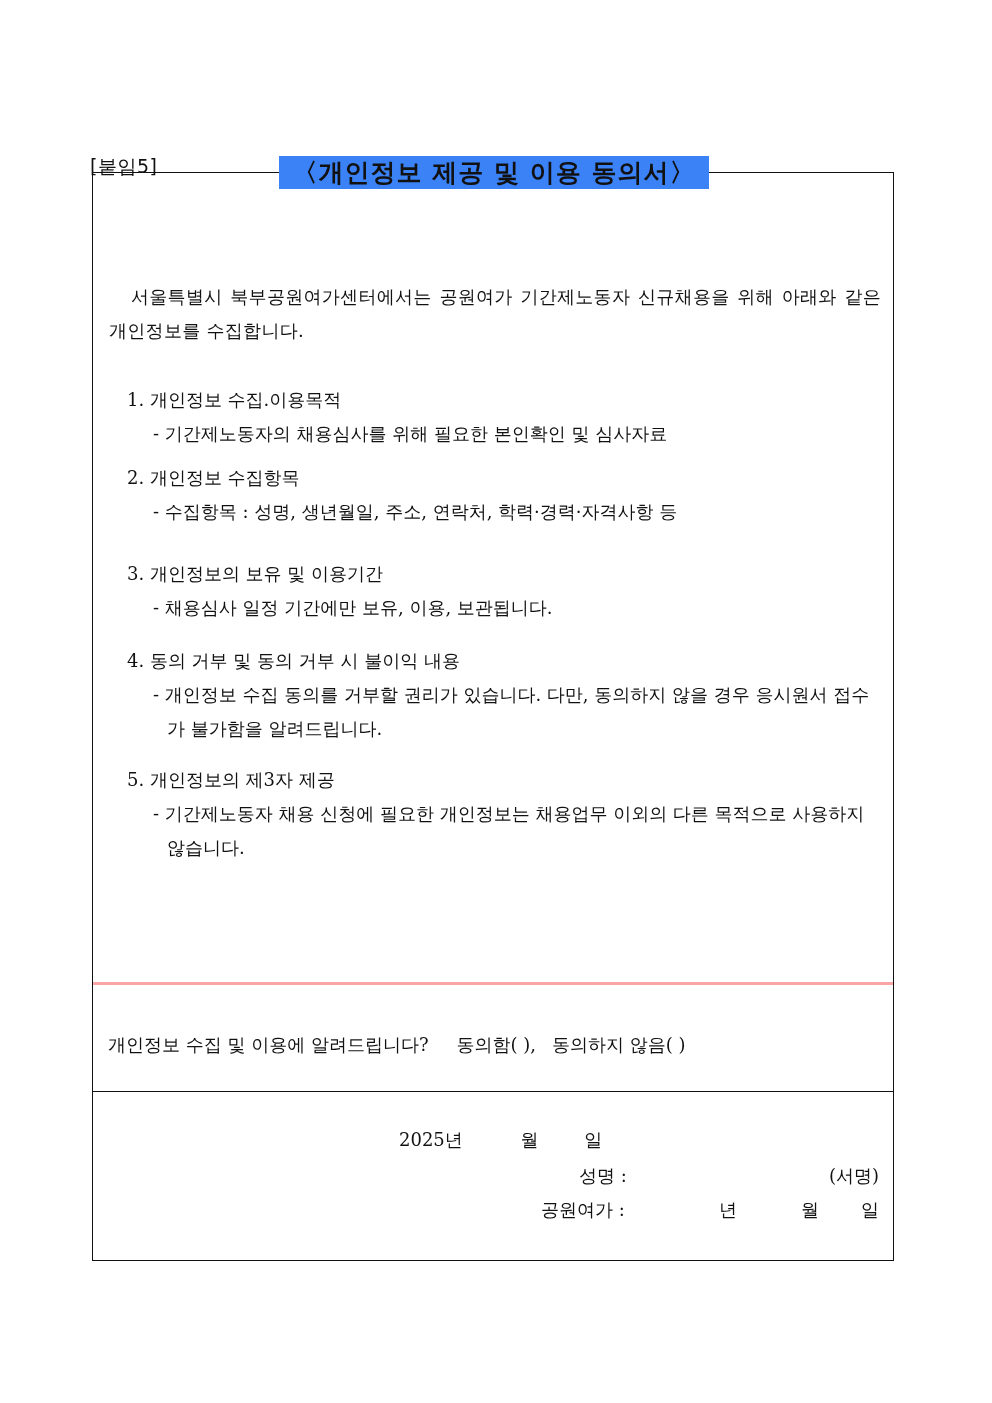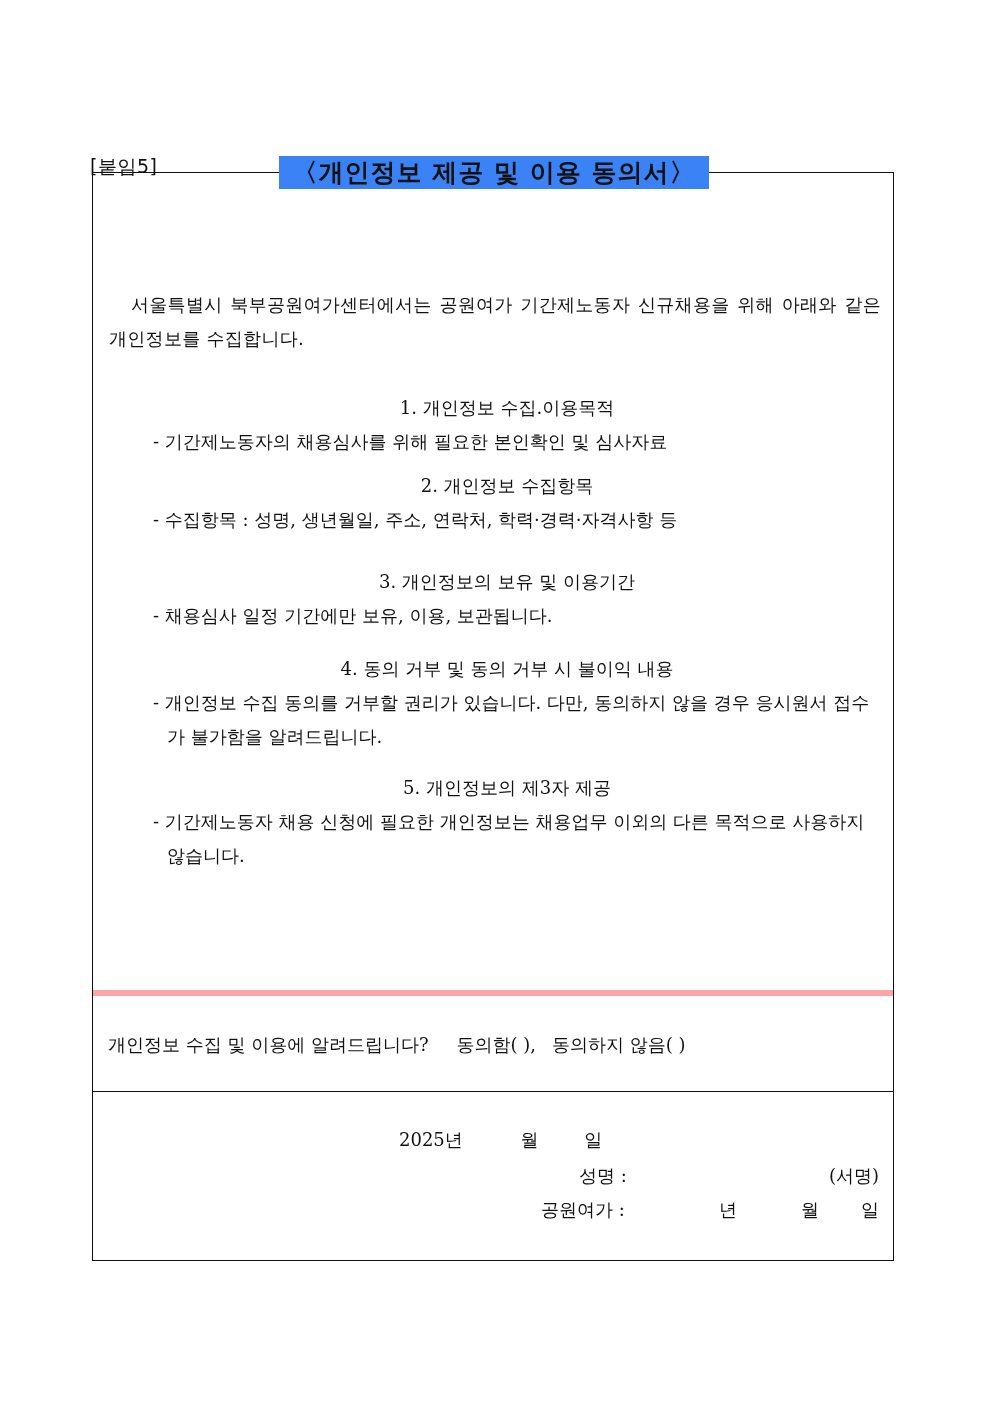--- a/index.html
+++ b/index.html
@@ -19,30 +19,30 @@
     .title-wrap {
       position: absolute; left: 92px; top: 154px; width: 804px; height: 36px;
       display: flex; justify-content: center; align-items: center;
     }
     .title {
       background: #3b82f6; padding: 0 14px;
       font-family: "DejaVu Sans", sans-serif; font-weight: bold; font-size: 25px;
       letter-spacing: 1px;
     }
     .section-main {
-      position: absolute; left: 93px; top: 165px; width: 800px; height: 825px;
-      border-bottom: 6px solid #fca5a5;
+      position: absolute; left: 93px; top: 157px; width: 800px; height: 825px;
+      border-bottom: 3px solid #fca5a5;
     }
     .intro {
       position: absolute; left: 16px; top: 123px; width: 772px;
       font-size: 18px; line-height: 34px; text-indent: 22px; text-align: justify;
       letter-spacing: 0.3px;
     }
     .item { position: absolute; left: 34px; width: 760px; font-size: 18px; }
-    .item .head { line-height: 34px; text-align: center; }
+    .item .head { line-height: 34px; }
     .item .sub { line-height: 34px; padding-left: 20px; text-indent: -14px; padding-left: 40px; }
     .consent-row {
       position: absolute; left: 93px; top: 999px; width: 800px; height: 92px;
       border-bottom: 1px solid #111;
       display: flex; align-items: center;
       font-size: 18px;
     }
     .consent-row .q { margin-left: 15px; }
     .consent-row .opt { margin-left: 28px; }
     .consent-row .opt2 { margin-left: 16px; }

